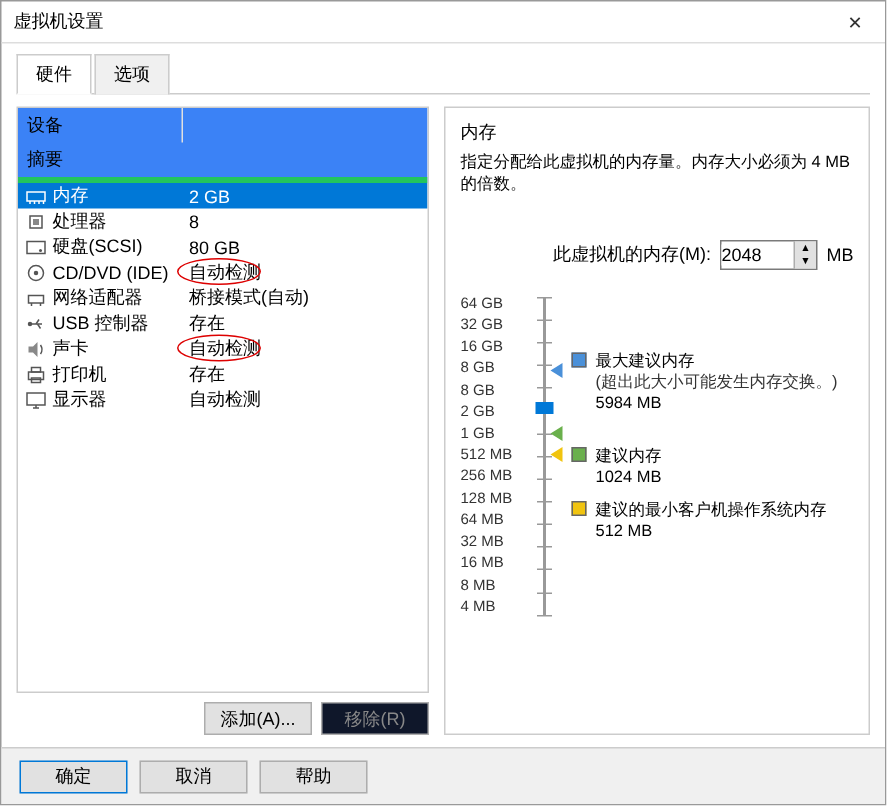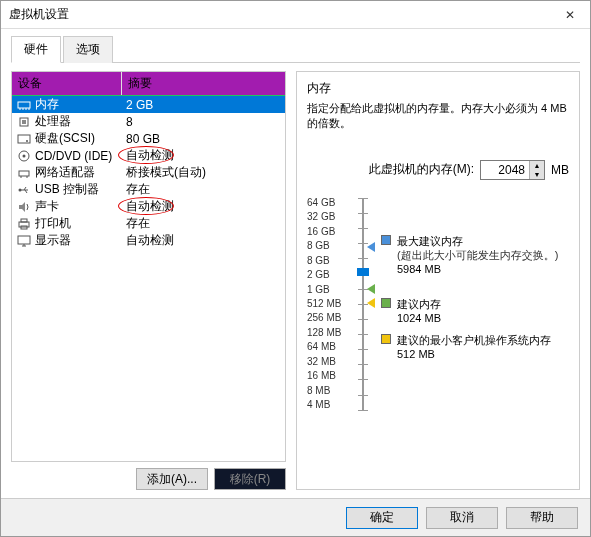--- a/index.html
+++ b/index.html
@@ -10,39 +10,39 @@
 .close-btn { position: absolute; right: 0; top: 0; width: 40px; height: 28px; display: flex; align-items: center; justify-content: center; cursor: pointer; }
 .close-btn::before { content: "✕"; font-size: 12px; color: #333; }
 .body { flex: 1; display: flex; flex-direction: column; padding: 6px 10px 8px 10px; }
 .tabs { display: flex; border-bottom: 1px solid #ccc; }
 .tab { padding: 4px 12px; border: 1px solid #ccc; border-bottom: none; background: #fff; margin-right: 2px; cursor: pointer; position: relative; top: 1px; }
 .tab.active { background: #fff; border-bottom: 1px solid #fff; }
 .tab.inactive { background: #f0f0f0; }
 .panes { flex: 1; display: flex; gap: 10px; padding-top: 8px; min-height: 0; }
 .left-pane { width: 275px; display: flex; flex-direction: column; }
 .hw-list { flex: 1; border: 1px solid #ccc; overflow: hidden; }
-.hw-header { display: flex; background: #a21caf; border-bottom: 1px solid #22c55e; font-size: 12px; }
+.hw-header { display: flex; background: #3b82f6; border-bottom: 4px solid #22c55e; font-size: 12px; flex-direction: column; }
 .hw-header .col1 { width: 110px; padding: 3px 6px; border-right: 1px solid #e0e0e0; }
 .hw-header .col2 { flex: 1; padding: 3px 6px; }
 .hw-row { display: flex; align-items: center; height: 17px; font-size: 12px; cursor: pointer; }
 .hw-row.selected { background: #0078d7; color: #fff; }
 .hw-row .ic { width: 16px; height: 14px; margin: 0 3px 0 4px; display: inline-flex; align-items: center; justify-content: center; }
 .hw-row .name { width: 87px; white-space: nowrap; }
 .hw-row .summary { flex: 1; padding-left: 4px; white-space: nowrap; position: relative; }
 .circle-red { position: absolute; border: 1px solid #d00; border-radius: 50%; pointer-events: none; }
 .left-buttons { display: flex; justify-content: flex-end; gap: 6px; margin-top: 6px; }
 .btn { min-width: 72px; height: 22px; border: 1px solid #adadad; background: #e1e1e1; font-size: 12px; cursor: pointer; }
 .btn:disabled { color: #888; background: #0f172a; cursor: default; }
 .right-pane { flex: 1; border: 1px solid #ccc; padding: 8px 10px; display: flex; flex-direction: column; font-size: 12px; }
 .section-title { font-weight: normal; margin-bottom: 4px; }
 .section-desc { font-size: 11px; color: #000; margin-bottom: 28px; line-height: 1.4; }
 .mem-input-row { display: flex; align-items: center; gap: 6px; margin-bottom: 14px; }
 .mem-input-row label { flex: 1; text-align: right; }
 .spinner-wrap { display: flex; align-items: center; border: 1px solid #7a7a7a; height: 20px; background: #fff; }
-.spinner-wrap input { width: 48px; border: none; text-align: right; padding-right: 4px; font-size: 12px; outline: none; }
+.spinner-wrap input { width: 48px; border: none; text-align: left; padding-right: 4px; font-size: 12px; outline: none; }
 .spinner-btns { display: flex; flex-direction: column; border-left: 1px solid #adadad; }
 .spinner-btns div { width: 14px; height: 9px; background: #e1e1e1; font-size: 7px; line-height: 9px; text-align: center; cursor: pointer; }
 .slider-area { flex: 1; display: flex; gap: 4px; }
 .tick-labels { width: 44px; text-align: left; font-size: 10px; color: #333; display: flex; flex-direction: column; justify-content: space-between; padding: 2px 0; height: 220px; }
 .tick-labels div { height: 13.5px; line-height: 13.5px; }
 .slider-track { width: 16px; position: relative; height: 220px; }
 .track-line { position: absolute; left: 7px; top: 4px; bottom: 4px; width: 2px; background: #999; }
 .tick { position: absolute; left: 3px; width: 10px; height: 1px; background: #999; }
 .thumb { position: absolute; left: 2px; width: 12px; height: 8px; background: #0078d7; }
 .marker { position: absolute; left: 12px; width: 0; height: 0; border-top: 5px solid transparent; border-bottom: 5px solid transparent; }
@@ -50,21 +50,21 @@
 .marker.green { border-right: 8px solid #6ab04c; }
 .marker.yellow { border-right: 8px solid #f1c40f; }
 .legend { flex: 1; padding-left: 6px; font-size: 11px; position: relative; height: 220px; }
 .legend-item { position: absolute; display: flex; gap: 6px; }
 .legend-sq { width: 10px; height: 10px; border: 1px solid #666; margin-top: 1px; flex-shrink:0; }
 .legend-sq.blue { background: #4a90d9; }
 .legend-sq.green { background: #6ab04c; }
 .legend-sq.yellow { background: #f1c40f; }
 .legend-text { line-height: 1.3; }
 .legend-text .sub { color: #333; }
-.footer { height: 38px; border-top: 1px solid #ccc; display: flex; align-items: center; justify-content: flex-end; gap: 8px; padding: 0 12px; background: #f0f0f0; }
+.footer { height: 38px; border-top: 1px solid #ccc; display: flex; align-items: center; gap: 8px; padding: 0 12px; background: #f0f0f0; }
 .footer .btn { min-width: 72px; height: 22px; }
 .footer .btn.primary { border: 1px solid #0078d7; }
 svg { display: block; }
 </style>
 </head>
 <body>
 
 <div class="window">
   <div class="titlebar">
     <span class="title">虚拟机设置</span>

